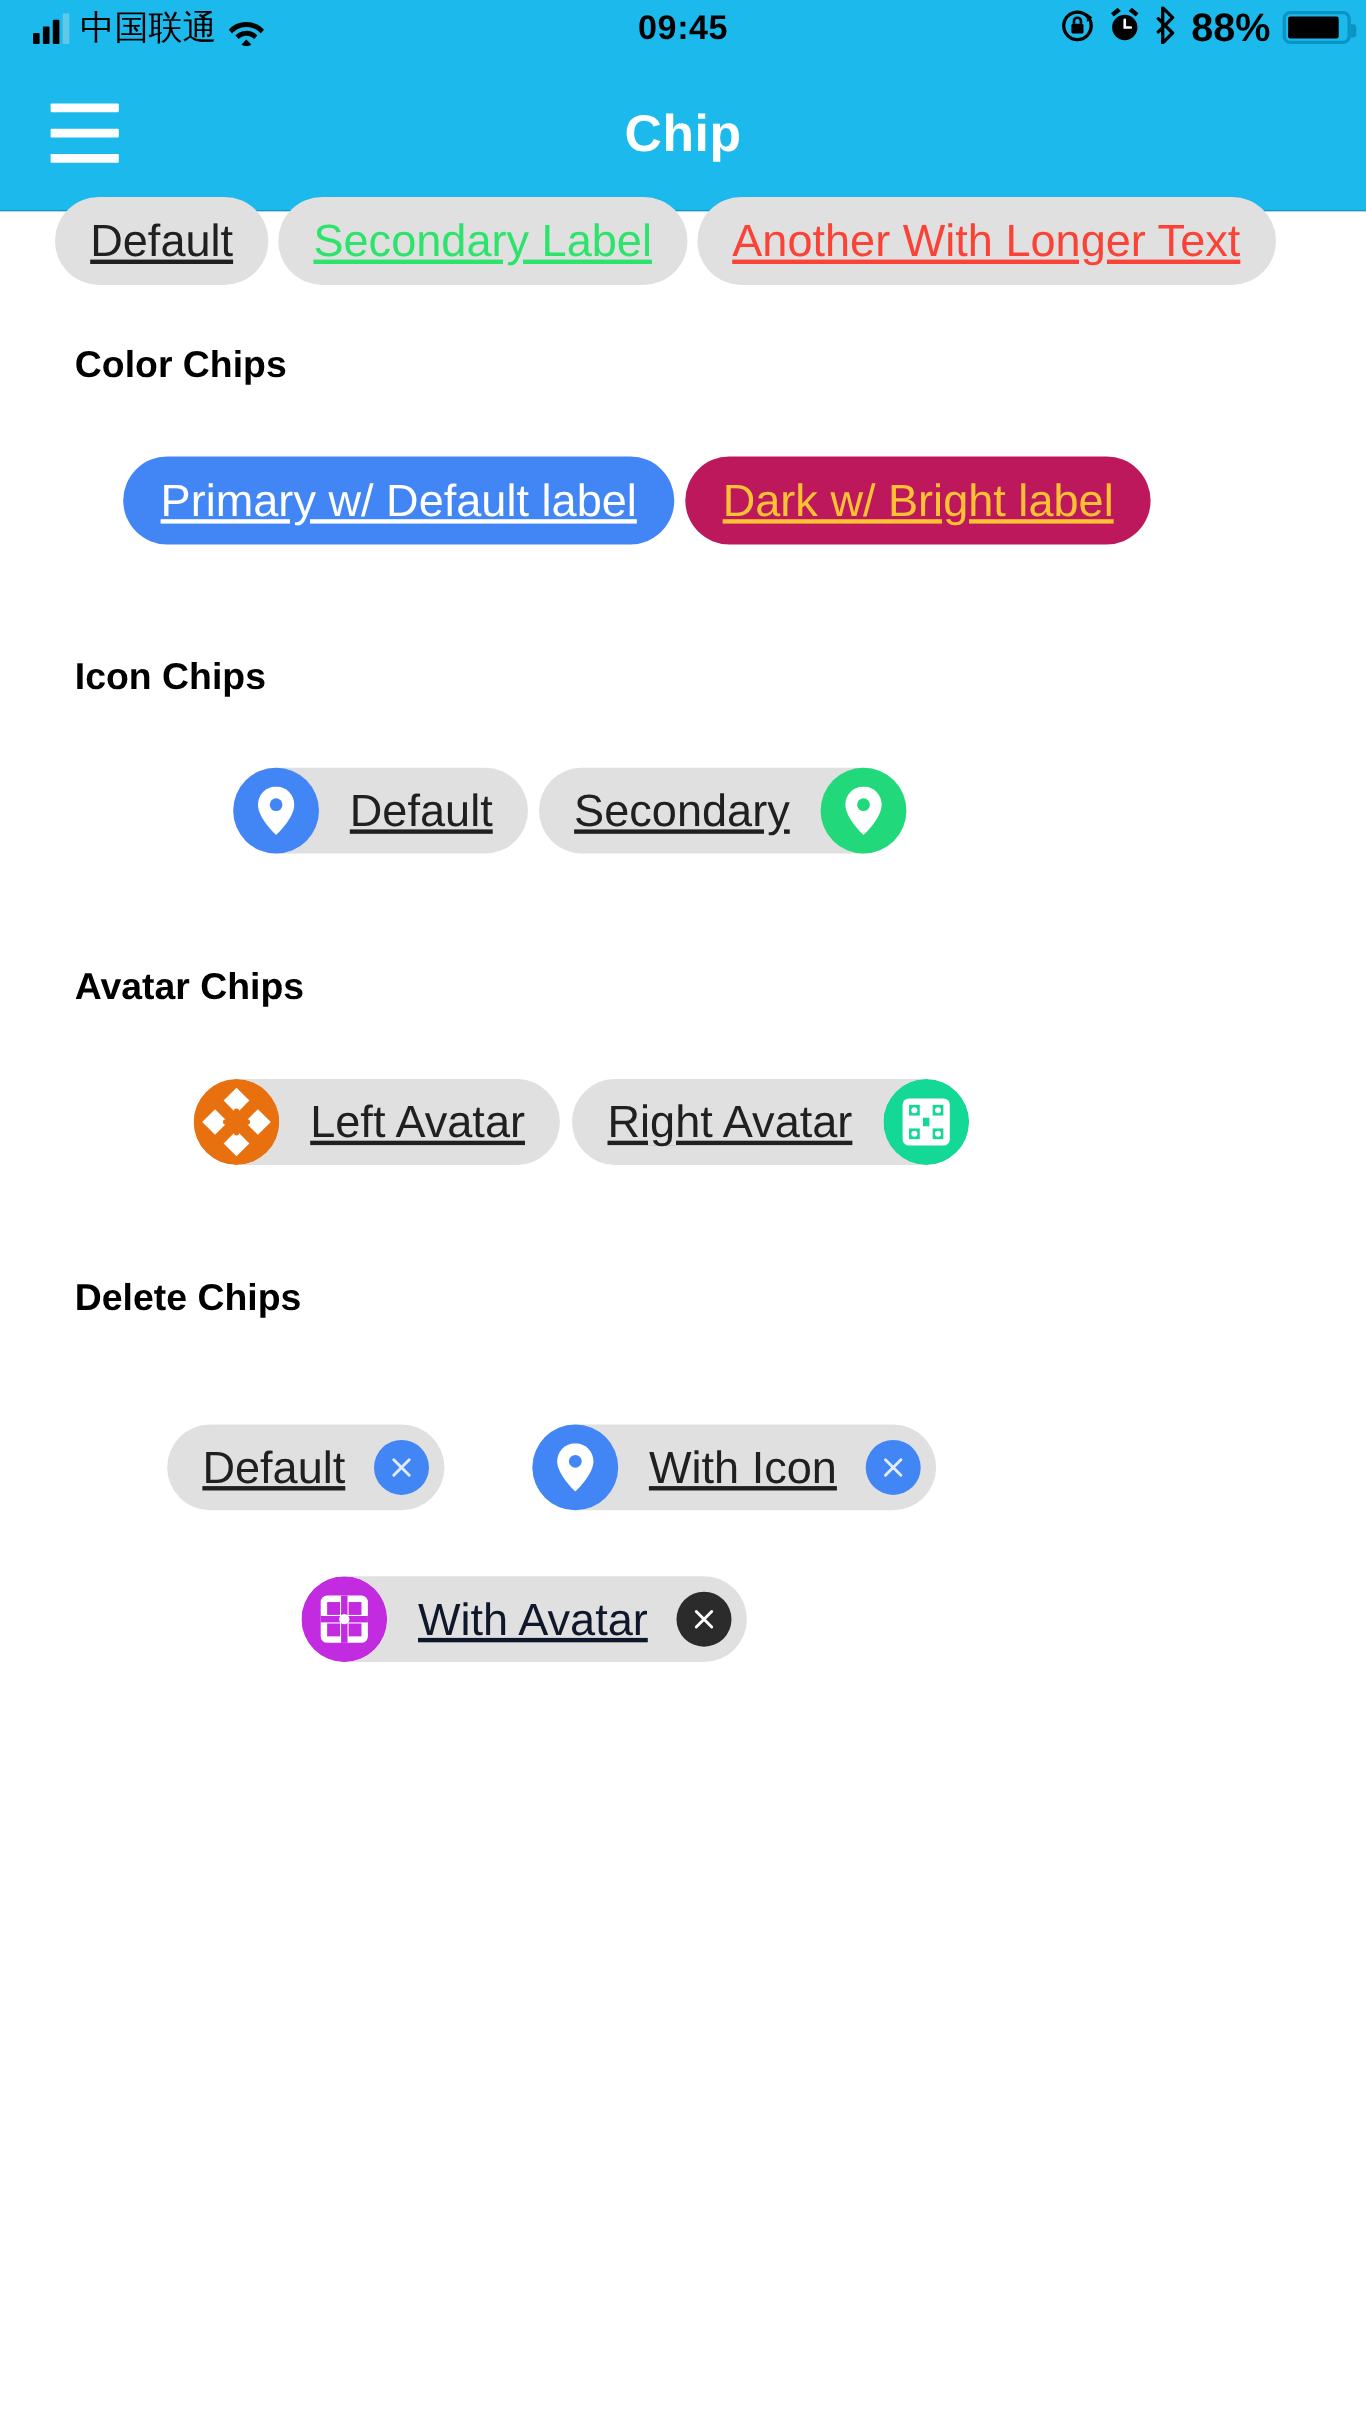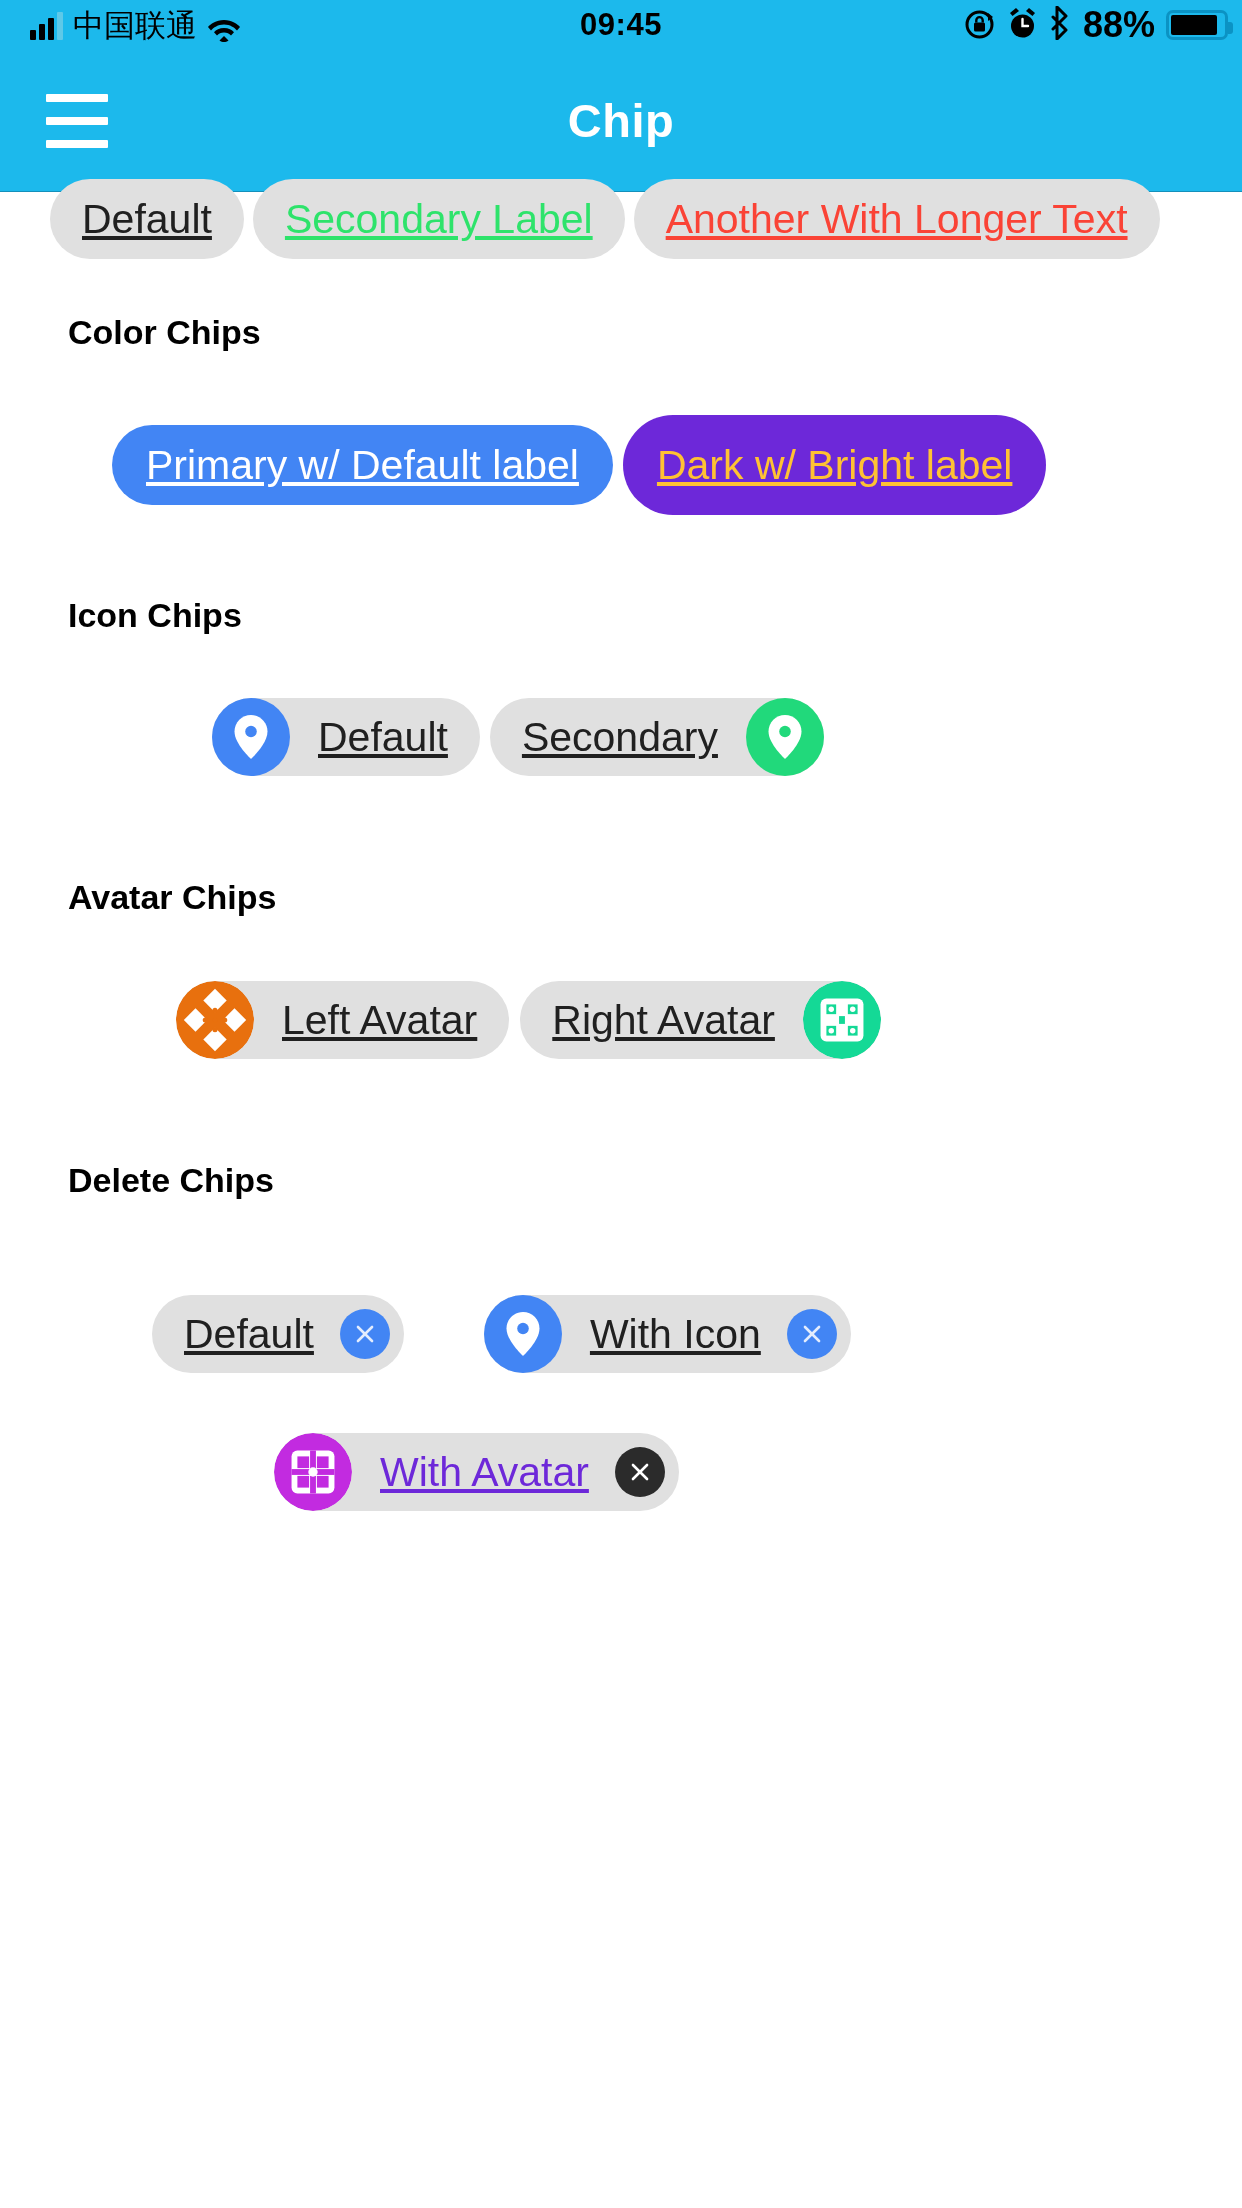--- a/index.html
+++ b/index.html
@@ -171,21 +171,21 @@
     <div class="chip plain" style="height:80px;">
       <span class="lbl" style="color:#FA4336;">Another With Longer Text</span>
     </div>
   </div>
 
   <div class="section-title" style="top:120px;">Color Chips</div>
   <div class="chiprow" style="left:112px;top:222px;gap:10px;">
     <div class="chip plain" style="background:#4285F4;height:80px;padding:0 34px;">
       <span class="lbl" style="color:#FFFFFF;">Primary w/ Default label</span>
     </div>
-    <div class="chip plain" style="background:#6d28d9;height:100px;padding:0 34px;">
+    <div class="chip plain" style="background:#be185d;height:80px;padding:0 34px;">
       <span class="lbl" style="color:#FFC233;">Dark w/ Bright label</span>
     </div>
   </div>
 
   <div class="section-title" style="top:403px;">Icon Chips</div>
   <div class="chiprow" style="left:212px;top:505px;gap:10px;">
     <div class="chip lead-icon" style="height:78px;">
       <span class="chip-icon-circle" style="background:#4285F4;width:78px;height:78px;">
         <svg width="34" height="44" viewBox="0 0 24 32">
           <path d="M12 0 C5.4 0 0 5.4 0 12 C0 21 12 32 12 32 C12 32 24 21 24 12 C24 5.4 18.6 0 12 0 Z" fill="#fff"></path>
@@ -305,21 +305,21 @@
             <rect x="22" y="22" width="6" height="6"></rect>
             <rect x="18.5" y="9" width="3" height="22"></rect>
             <rect x="9" y="18.5" width="22" height="3"></rect>
           </g>
           <g fill="#ffffff">
             <circle cx="20" cy="20" r="2.4"></circle>
           </g>
         </svg>
       </span>
       <span class="gap-icon-text"></span>
-      <span class="lbl" style="color:#6d28d9;">With Avatar</span>
+      <span class="lbl" style="color:#0f172a;">With Avatar</span>
       <span class="del-btn" style="background:#2B2B2B;">
         <svg width="26" height="26" viewBox="0 0 24 24">
           <path d="M5.5 5.5 L18.5 18.5 M18.5 5.5 L5.5 18.5" stroke="#FFFFFF" stroke-width="2.4" stroke-linecap="round"></path>
         </svg>
       </span>
     </div>
   </div>
 
 </div>
 

